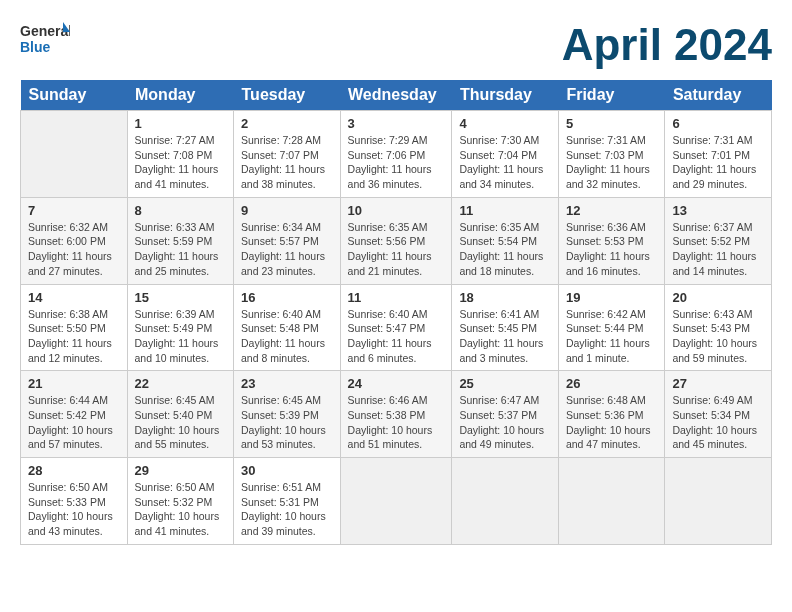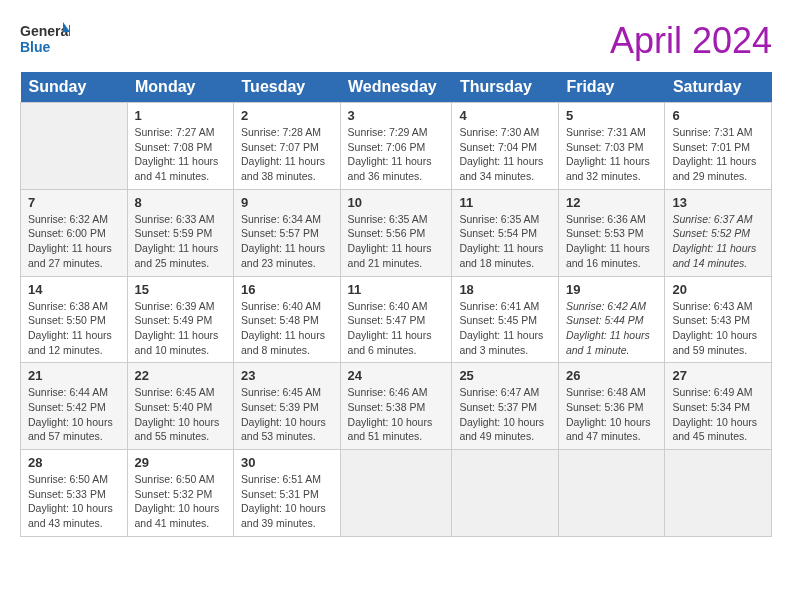--- a/index.html
+++ b/index.html
@@ -18,23 +18,23 @@
     }
     .logo {
       display: flex;
       align-items: center;
       gap: 4px;
     }
     .title-block {
       text-align: right;
     }
     .main-title {
-      font-size: 36px;
-      font-weight: normal;
-      color: #a21caf;
+      font-size: 44px;
+      font-weight: bold;
+      color: #0c4a6e;
     }
     .subtitle {
       font-size: 16px;
       color: #444;
     }
     table {
       width: 100%;
       border-collapse: collapse;
       font-size: 11px;
     }
@@ -186,21 +186,21 @@
         </td>
         <td>
           <span class="day-number">12</span>
           <div class="day-info" style="white-space: pre-line;">Sunrise: 6:36 AM
 Sunset: 5:53 PM
 Daylight: 11 hours
 and 16 minutes.</div>
         </td>
         <td>
           <span class="day-number">13</span>
-          <div class="day-info" style="white-space: pre-line; font-style: italic;">Sunrise: 6:37 AM
+          <div class="day-info" style="white-space: pre-line;">Sunrise: 6:37 AM
 Sunset: 5:52 PM
 Daylight: 11 hours
 and 14 minutes.</div>
         </td>
       </tr>
       <tr>
         <td>
           <span class="day-number">14</span>
           <div class="day-info" style="white-space: pre-line;">Sunrise: 6:38 AM
 Sunset: 5:50 PM
@@ -230,21 +230,21 @@
         </td>
         <td>
           <span class="day-number">18</span>
           <div class="day-info" style="white-space: pre-line;">Sunrise: 6:41 AM
 Sunset: 5:45 PM
 Daylight: 11 hours
 and 3 minutes.</div>
         </td>
         <td>
           <span class="day-number">19</span>
-          <div class="day-info" style="white-space: pre-line; font-style: italic;">Sunrise: 6:42 AM
+          <div class="day-info" style="white-space: pre-line;">Sunrise: 6:42 AM
 Sunset: 5:44 PM
 Daylight: 11 hours
 and 1 minute.</div>
         </td>
         <td>
           <span class="day-number">20</span>
           <div class="day-info" style="white-space: pre-line;">Sunrise: 6:43 AM
 Sunset: 5:43 PM
 Daylight: 10 hours
 and 59 minutes.</div>

